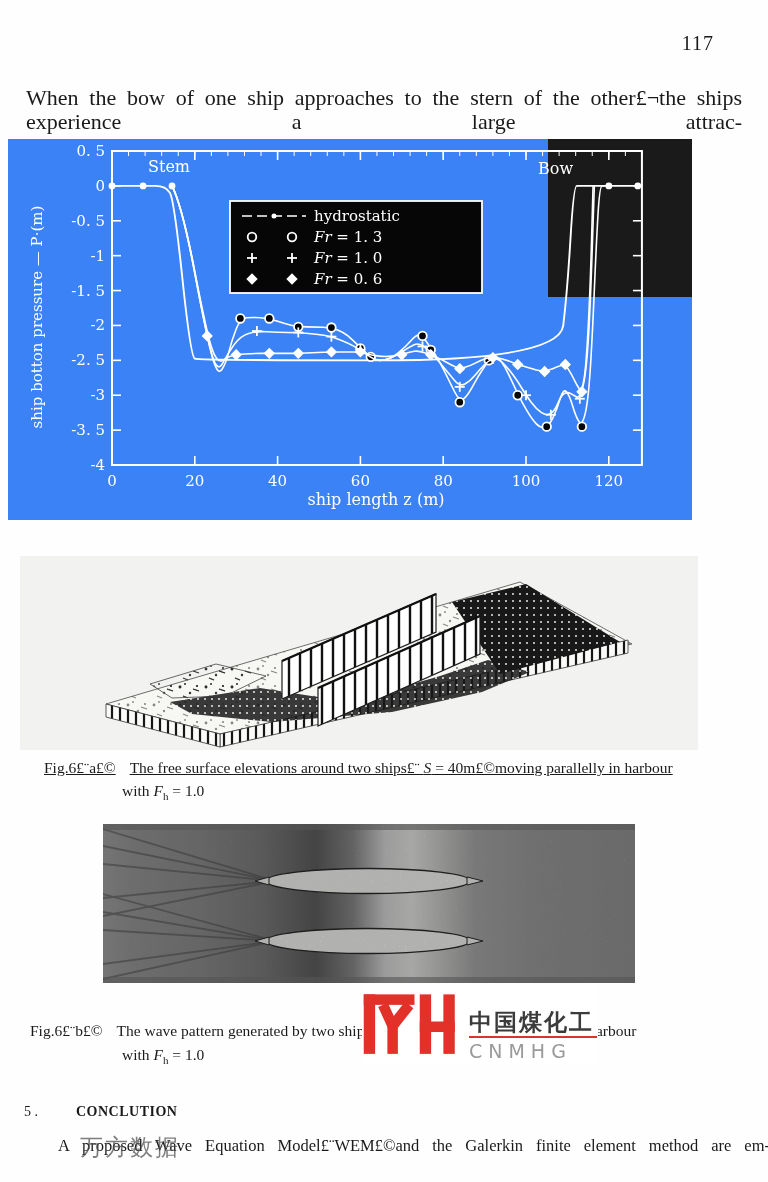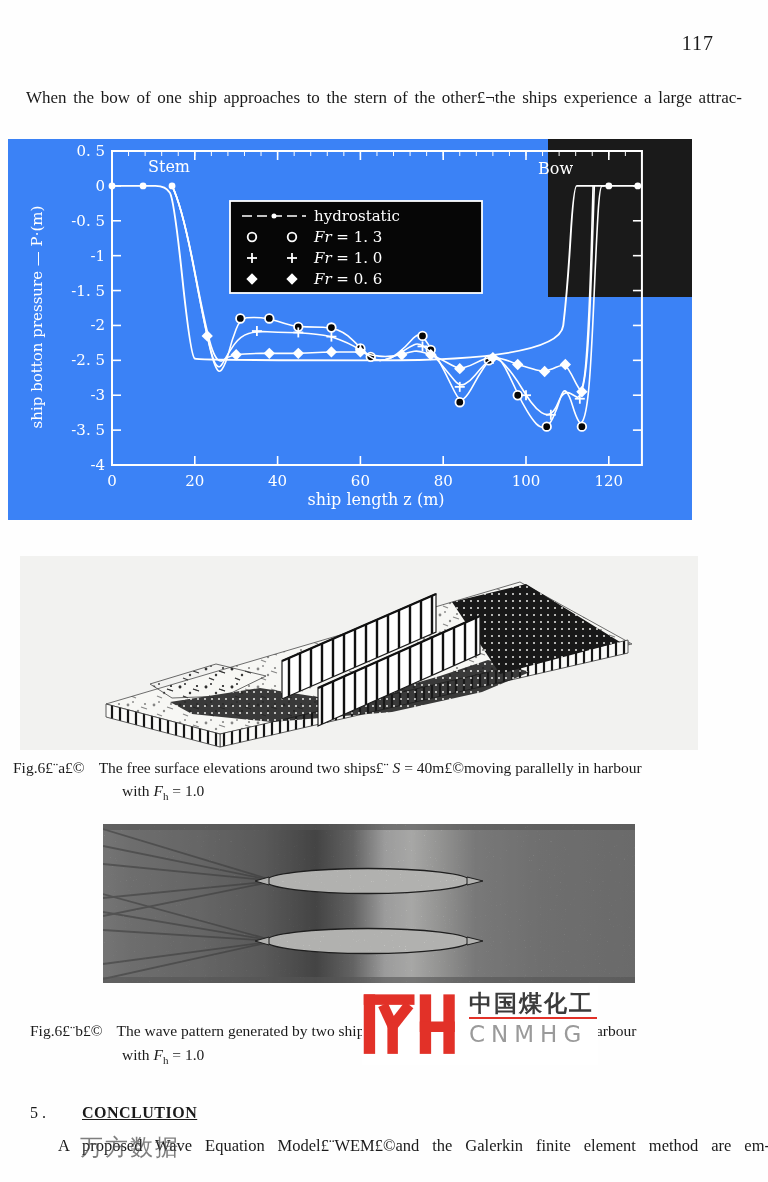--- a/index.html
+++ b/index.html
@@ -1,42 +1,42 @@
 <!DOCTYPE html>
 <html><head>
 <meta charset="utf-8">
 <style>
   html,body{margin:0;padding:0;background:#e8e8e8;}
   .page{position:relative;width:768px;height:1182px;background:#fefefe;overflow:hidden;
         font-family:"Liberation Serif",serif;color:#1a1a1a;}
   .abs{position:absolute;}
   .pageno{top:32px;right:54px;font-size:20px;letter-spacing:1px;}
-  .intro{top:86px;left:26px;width:716px;font-size:17px;line-height:24px;}
+  .intro{top:86px;left:26px;width:716px;font-size:22px;line-height:24px;}
   .jline{text-align:justify;text-align-last:justify;}
   .it{font-style:italic;}
   .chartbox{left:8px;top:139px;width:684px;height:381px;background:#3b82f6;}
   svg text{font-family:"DejaVu Serif",serif;fill:#ffffff;}
   .cap{font-size:15.5px;}
   .cap .flab{margin-right:14px;}
   .fig5cap{left:30px;top:528px;}
   .fig6abox{left:20px;top:556px;width:678px;height:194px;background:#f2f2f0;}
-  .fig6acap{left:13px;top:759px;width:700px;}
+  .fig6acap{left:44px;top:759px;width:700px;text-decoration:underline;}
   .capline2{left:122px;font-size:15.5px;}
   .f6a2{top:782px;}
   .fig6bbox{left:103px;top:824px;width:532px;height:159px;background:#9a9a9a;}
   .fig6bcap{left:30px;top:1022px;width:660px;}
   .f6b2{top:1046px;}
   sub{font-size:11px;}
   .logo{left:362px;top:985px;width:236px;height:80px;background:#ffffff;display:flex;align-items:flex-start;}
   .logo-mark{width:98px;height:74px;margin-top:3px;}
   .logo-right{margin-left:9px;padding-top:6px;}
-  .logo-cn{font-family:"DejaVu Sans",sans-serif;font-size:23px;font-weight:600;color:#3b3b3b;letter-spacing:2px;line-height:25px;}
+  .logo-cn{font-family:"DejaVu Sans",sans-serif;font-size:23px;font-weight:600;color:#3b3b3b;letter-spacing:2px;line-height:25px;margin-top:19px;}
   .logo-underline{height:2px;width:128px;margin:1px 0 2px 0;}
-  .logo-latin{font-family:"DejaVu Sans",sans-serif;font-size:23px;color:#9a9a9a;letter-spacing:6px;}
-  .concl-head{left:30px;top:1104px;font-size:16px;text-decoration:underline;}
+  .logo-latin{font-family:"DejaVu Sans",sans-serif;font-size:19px;color:#9a9a9a;letter-spacing:6px;}
+  .concl-head{left:24px;top:1104px;font-size:14px;}
   .concl-num{display:inline-block;width:52px;}
   .concl-title{font-weight:bold;letter-spacing:0.5px;}
   .concl-body{left:58px;top:1136px;width:712px;font-size:16.5px;text-align:justify;text-align-last:justify;}
   .wanfang{left:80px;top:1132px;font-family:"DejaVu Sans",sans-serif;font-size:23px;color:#4e4e4e;opacity:0.72;letter-spacing:2px;}
 </style>
 </head>
 <body>
 
 <div class="page">
 

